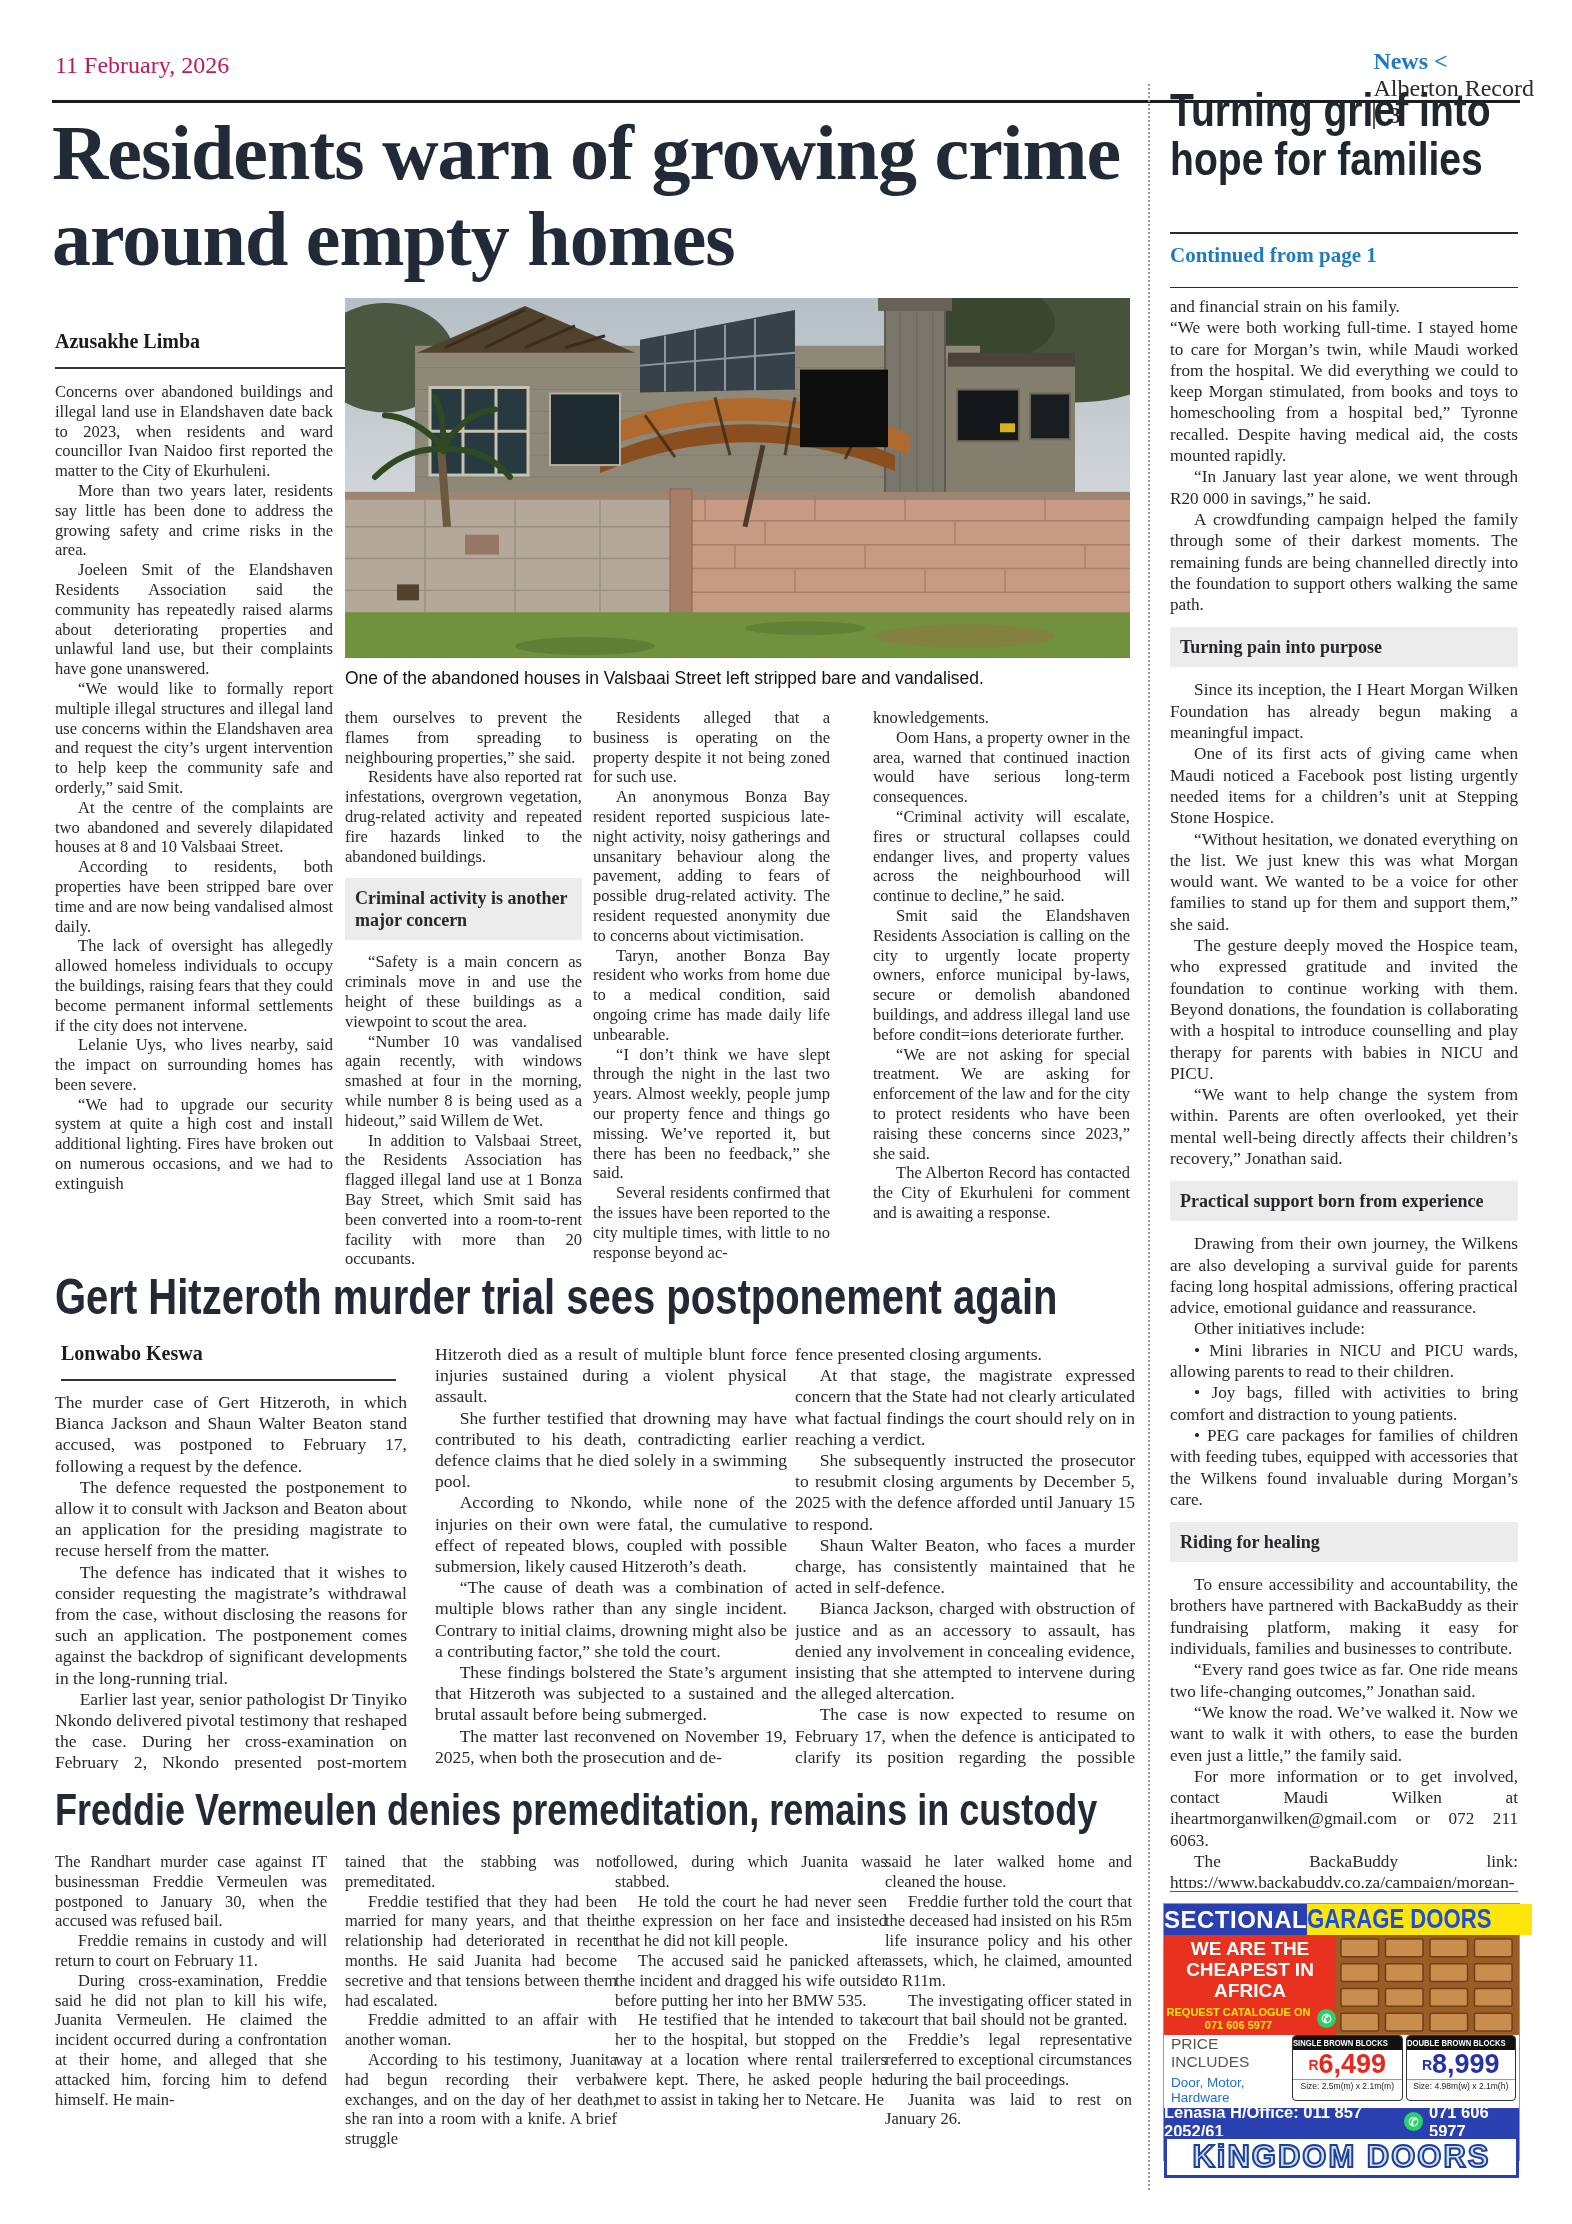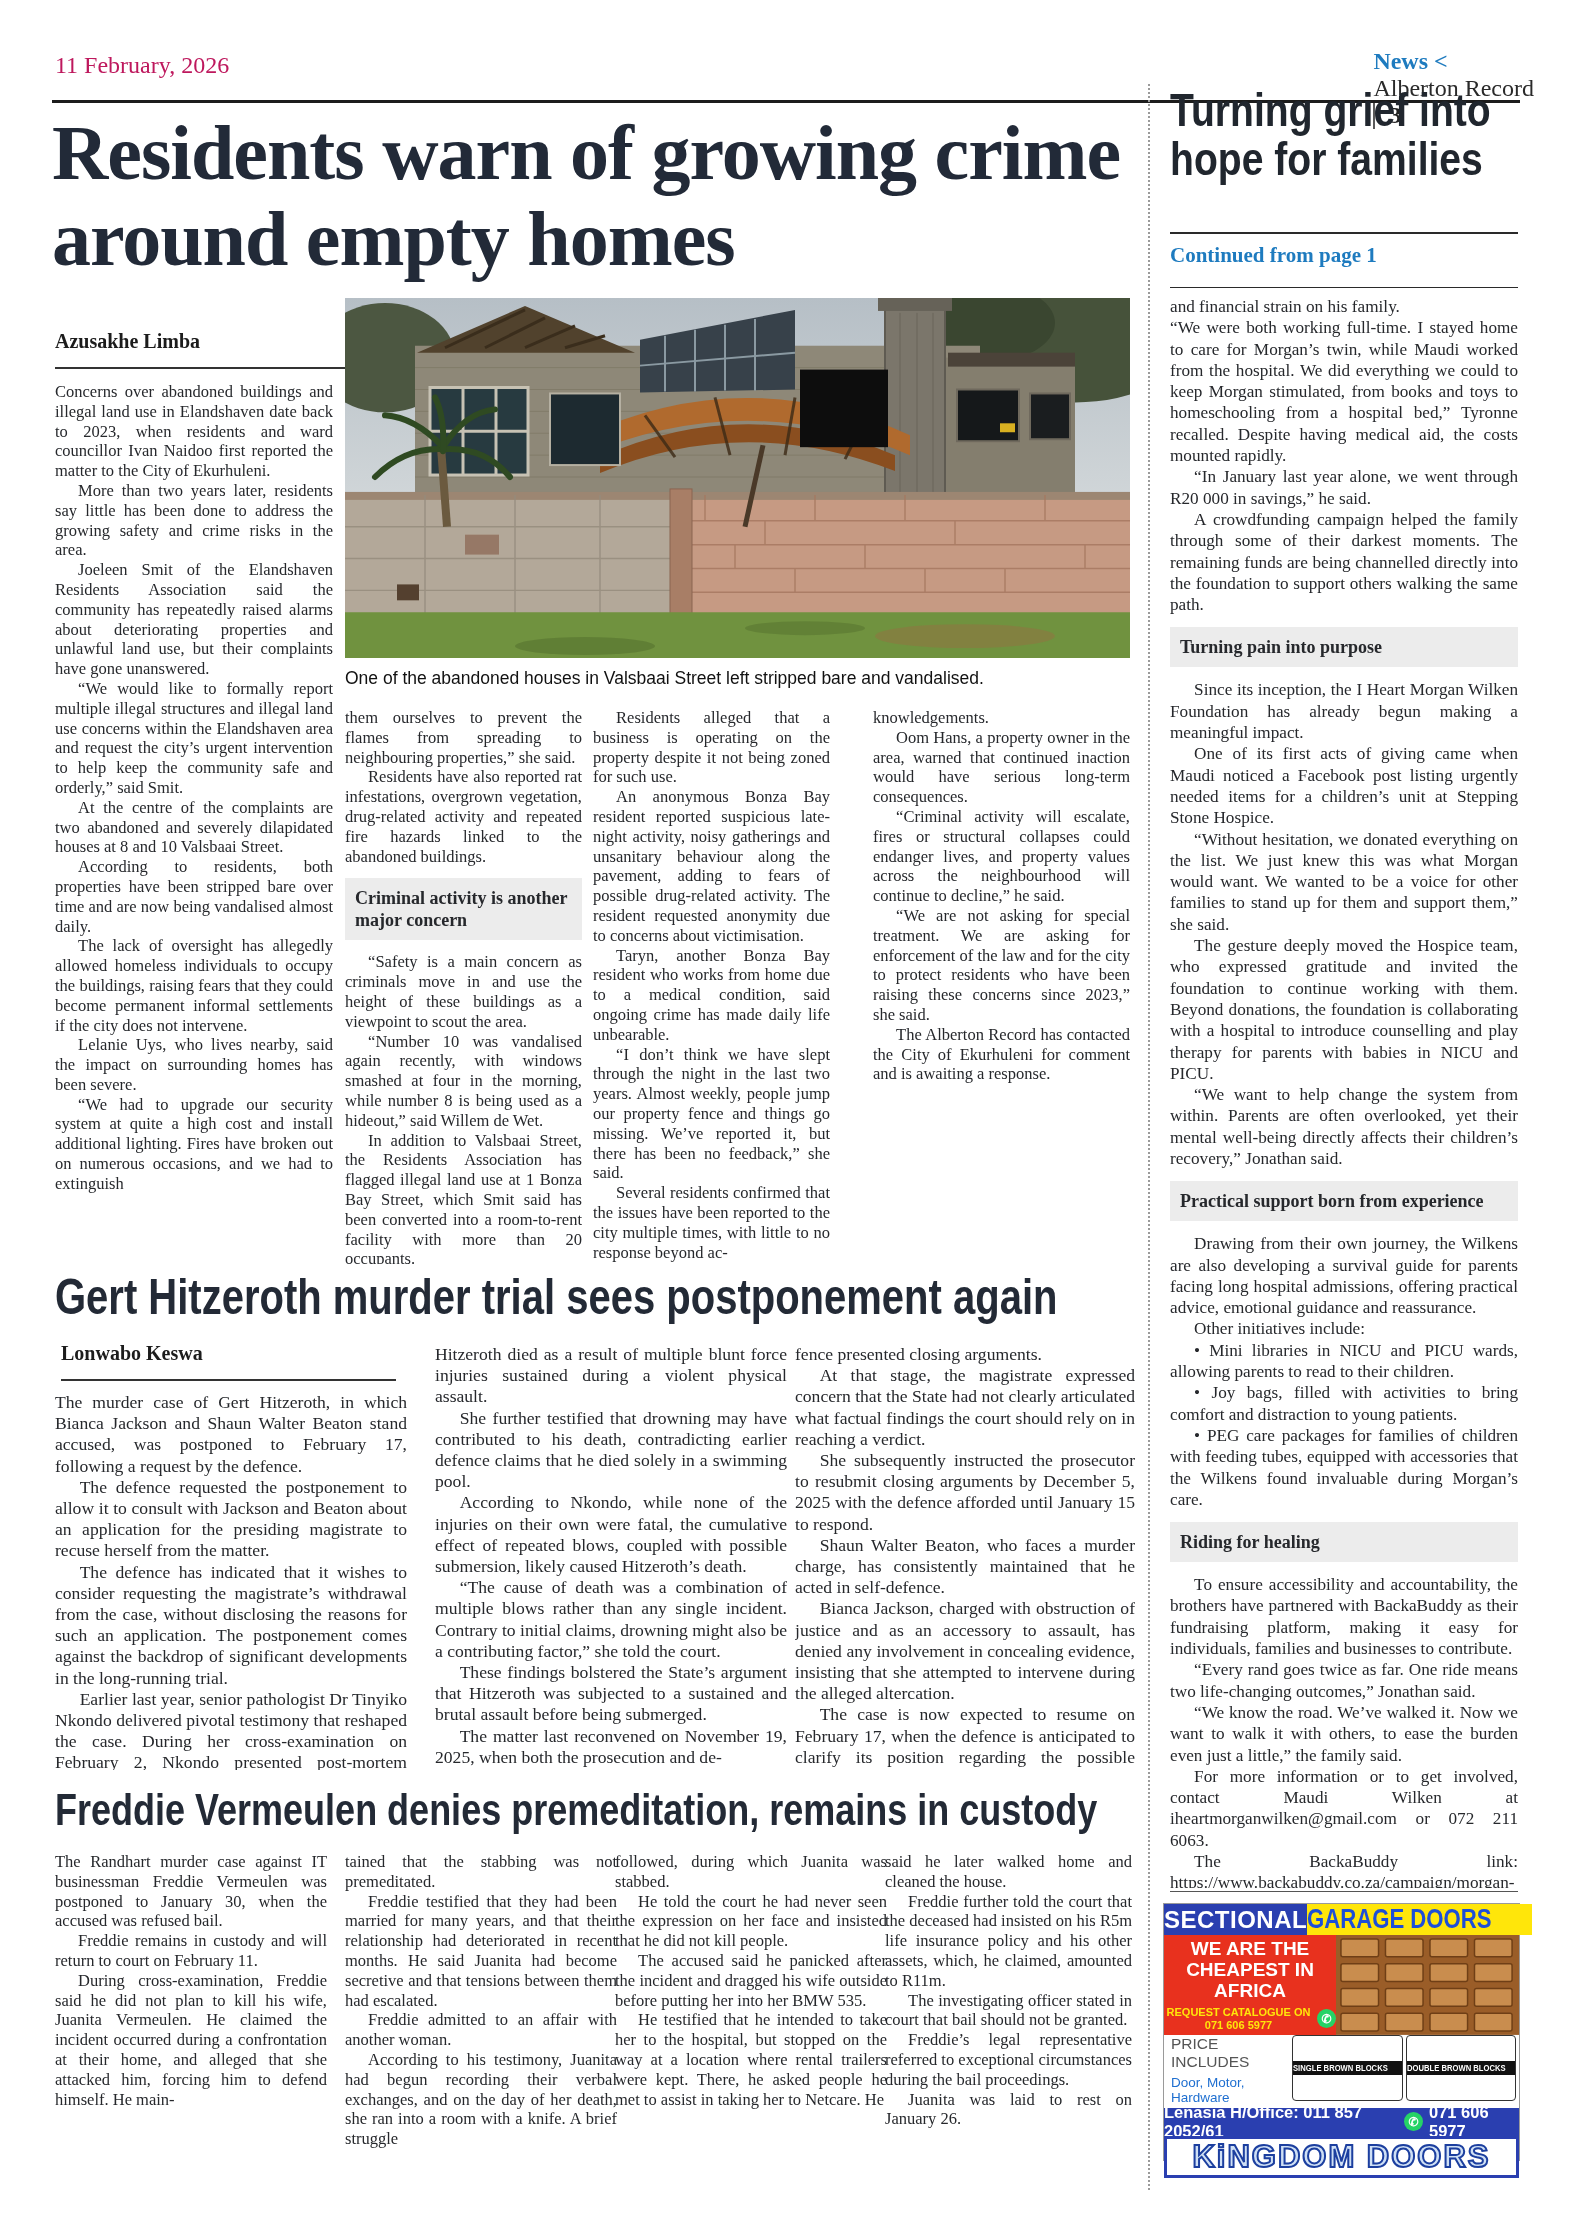--- a/index.html
+++ b/index.html
@@ -57,21 +57,21 @@
   .ad-red{width:172px;background:#e8311e;display:flex;flex-direction:column;align-items:center;justify-content:center;}
   .ad-cheap{color:#fff;font-weight:bold;font-size:19px;line-height:1.12;text-align:center;width:160px;}
   .ad-req{color:#ffe60a;font-weight:bold;font-size:11px;margin-top:4px;text-align:center;line-height:1.2;
           display:flex;align-items:center;gap:4px;}
   .ad-wood{flex:1;}
   .ad-row3{display:flex;height:73px;background:#fff;align-items:flex-start;padding:0 3px;gap:3px;}
   .ad-includes{width:118px;padding-left:4px;}
   .ad-pi{color:#555;font-size:15.5px;margin:0 0 4px 0;}
   .ad-inc{color:#1f6fd0;font-size:13.5px;margin:3px 0;}
   .badge{flex:1;border:1.5px solid #333;border-radius:4px;background:#fff;overflow:hidden;
-         display:flex;flex-direction:row;align-items:center;height:64px;}
+         display:flex;flex-direction:column;align-items:center;height:64px;}
   .badge-top{background:#111;color:#fff;font-weight:bold;font-size:9px;width:100%;
              text-align:center;padding:2px 0;}
   .price{font-weight:bold;font-size:27px;line-height:28px;display:flex;align-items:flex-start;}
   .price .cur{font-size:14px;font-weight:bold;margin-top:1px;}
   .price-red{color:#e8281e;}
   .price-blue{color:#2533a8;}
   .badge-size{font-size:8.5px;color:#222;border-top:1px solid #999;width:100%;text-align:center;padding-top:1px;}
   .ad-row4{height:28px;background:#2a3fb0;color:#fff;font-weight:bold;font-size:16.5px;
            display:flex;align-items:center;justify-content:center;gap:6px;}
   .ad-row5{flex:1;background:#fff;border:3px solid #2a3fb0;display:flex;align-items:center;justify-content:center;}
@@ -240,20 +240,21 @@
       <p class="para">Residents alleged that a business is operating on the property despite it not being zoned for such use.</p>
       <p class="para">An anonymous Bonza Bay resident reported suspicious late-night activity, noisy gatherings and unsanitary behaviour along the pavement, adding to fears of possible drug-related activity. The resident requested anonymity due to concerns about victimisation.</p>
       <p class="para">Taryn, another Bonza Bay resident who works from home due to a medical condition, said ongoing crime has made daily life unbearable.</p>
       <p class="para">“I don’t think we have slept through the night in the last two years. Almost weekly, people jump our property fence and things go missing. We’ve reported it, but there has been no feedback,” she said.</p>
       <p class="para">Several residents confirmed that the issues have been reported to the city multiple times, with little to no response beyond ac-</p>
     </div>
   <div class="col bodymain" style="left:873px;top:708px;width:257px;height:556px;">
       <p class="para noind">knowledgements.</p>
       <p class="para">Oom Hans, a property owner in the area, warned that continued inaction would have serious long-term consequences.</p>
       <p class="para">“Criminal activity will escalate, fires or structural collapses could endanger lives, and property values across the neighbourhood will continue to decline,” he said.</p>
+      <p class="para">Smit said the Elandshaven Residents Association is calling on the city to urgently locate property owners, enforce municipal by-laws, secure or demolish abandoned buildings, and address illegal land use before condit=ions deteriorate further.</p>
       <p class="para">“We are not asking for special treatment. We are asking for enforcement of the law and for the city to protect residents who have been raising these concerns since 2023,” she said.</p>
       <p class="para">The Alberton Record has contacted the City of Ekurhuleni for comment and is awaiting a response.</p>
     </div>
 
   <div class="vdiv"></div>
   <div class="sb-title">Turning grief into hope for families</div>
   <div class="sb-rule1"></div>
   <div class="sb-cont">Continued from page 1</div>
   <div class="sb-rule2"></div>
   <div class="col bodyside" style="left:1170px;top:296px;width:348px;height:1592px;">

